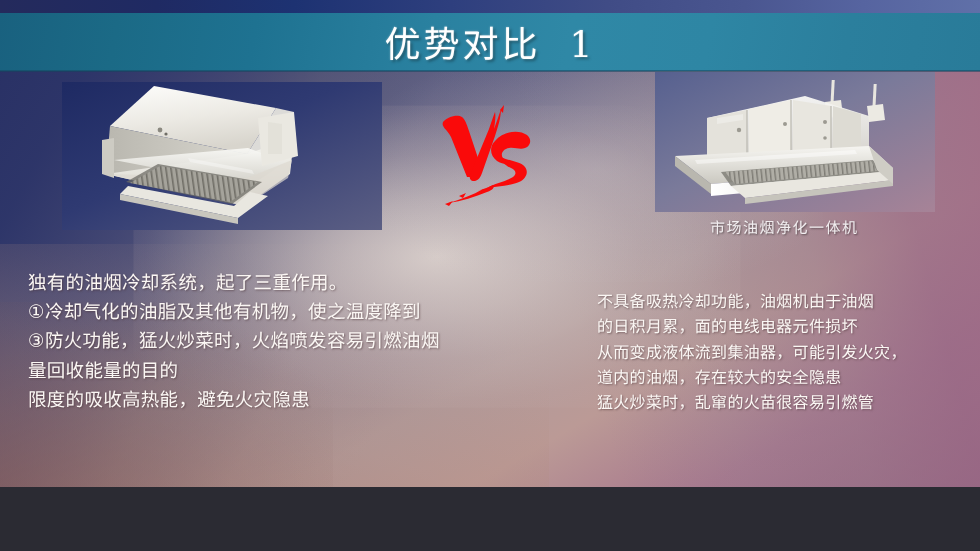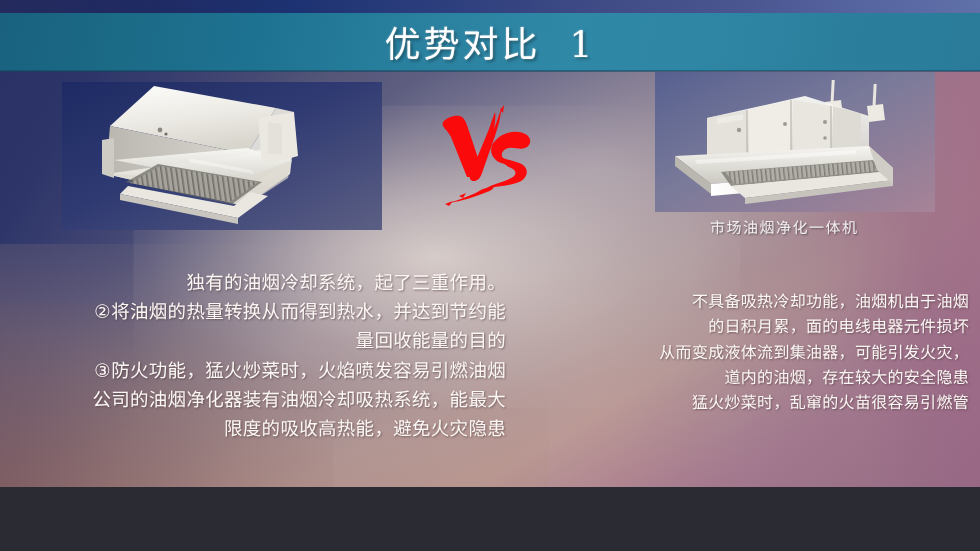--- a/index.html
+++ b/index.html
@@ -181,21 +181,21 @@
     width: 478px;
     font-size: 18.5px;
     letter-spacing: 0.3px;
   }
   .body-right {
     left: 597px; top: 289px;
     width: 372px;
     font-size: 16px;
     letter-spacing: 0.3px;
   }
-  .body-block .ln { display: block; white-space: pre; text-align: right; }
+  .body-block .ln { display: block; white-space: pre; }
 
   
   .vs-mark {
     position: absolute;
     left: 437px; top: 103px;
     width: 110px; height: 105px;
   }
 </style>
 </head>
 <body>
@@ -386,24 +386,23 @@
         <path d="M8,101 L16,98 L12,103 Z"></path>
         <path d="M63,7 L67,2 L66,10 Z"></path>
       </g>
     </svg>
   </div>
 
   <div class="caption caption-right">市场油烟净化一体机</div>
 
   <div class="body-block body-left">
     <span class="ln">独有的油烟冷却系统，起了三重作用。</span>
-    <span class="ln">②将油烟的热量转换从而得到热水，并达到节约能</span>
+    <span class="ln">①冷却气化的油脂及其他有机物，使之温度降到</span>
+    <span class="ln">③防火功能，猛火炒菜时，火焰喷发容易引燃油烟</span>
     <span class="ln">量回收能量的目的</span>
-    <span class="ln">③防火功能，猛火炒菜时，火焰喷发容易引燃油烟</span>
-    <span class="ln">公司的油烟净化器装有油烟冷却吸热系统，能最大</span>
     <span class="ln">限度的吸收高热能，避免火灾隐患</span>
   </div>
 
   <div class="body-block body-right">
     <span class="ln">不具备吸热冷却功能，油烟机由于油烟</span>
     <span class="ln">的日积月累，面的电线电器元件损坏</span>
     <span class="ln">从而变成液体流到集油器，可能引发火灾，</span>
     <span class="ln">道内的油烟，存在较大的安全隐患</span>
     <span class="ln">猛火炒菜时，乱窜的火苗很容易引燃管</span>
   </div>

